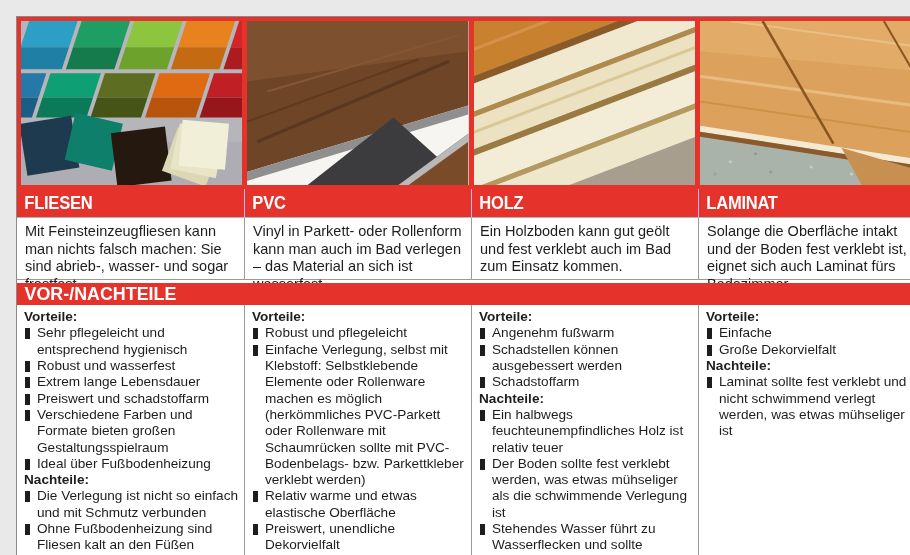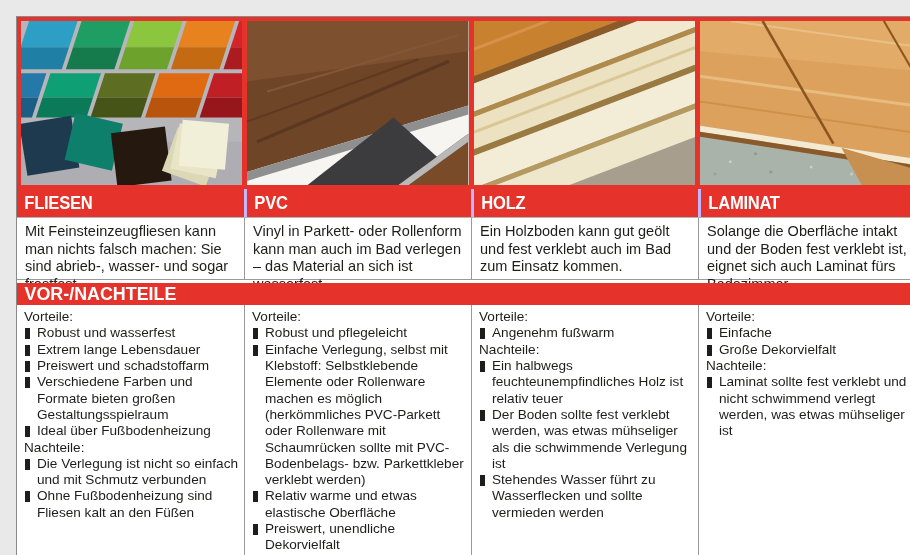--- a/index.html
+++ b/index.html
@@ -13,36 +13,36 @@
   .cell{border-left:1px solid #9a9a9a;background:#fff;}
   .cell:first-child{border-left:none;}
 
   
   .photos{height:172px;background:#e5332b;display:grid;grid-template-columns:repeat(4,1fr);gap:5px;padding:4px;box-sizing:border-box;}
   .photo{position:relative;overflow:hidden;background:#ddd;}
   .photo svg{display:block;width:100%;height:100%;}
 
   
   .headers{background:#fff;}
-  .hbar{height:28px;background:#e5332b;display:flex;align-items:center;border-left:3px solid #c4b5fd;}
+  .hbar{height:28px;background:#e5332b;display:flex;align-items:center;border-left:1px solid #c4b5fd;}
   .hbar:first-child{border-left:none;}
   .hbar span{color:#fff;font-weight:700;font-size:18px;letter-spacing:-0.3px;padding-left:8px;transform:scaleX(.92);transform-origin:left center;white-space:nowrap;}
 
   
   .desc-row{border-top:1px solid #b5b5b5;}
   .desc{height:62px;box-sizing:border-box;padding:5px 8px 4px 8px;font-size:14.5px;line-height:1.22;border-bottom:1px solid #9a9a9a;}
 
   
   .banner{height:31px;background:#e5332b;margin:3px 0 0 0;display:flex;align-items:center;}
   .banner span{color:#fff;font-weight:700;font-size:19px;padding-left:8px;transform:scaleX(.94);transform-origin:left center;}
 
   
   .lists{flex:1;}
   .plist{box-sizing:border-box;height:100%;padding:4px 5px 4px 7px;font-size:13.6px;line-height:1.2;}
-  .lbl{font-weight:400;}
+  .lbl{font-weight:700;}
   ul.ilist{list-style:none;margin:0;padding:0;}
   li.item{position:relative;padding-left:13px;}
   .bullet{position:absolute;left:1px;top:3px;width:4.5px;height:11px;background:#1d1d1b;display:inline-block;}
   .itext{display:inline;}
 </style>
 </head>
 <body>
 
 <div class="board">
 
@@ -177,21 +177,21 @@
   </div>
 
   <div class="banner">
     <span>VOR-/NACHTEILE</span>
   </div>
 
   <div class="cols lists">
     <div class="cell plist">
       <div class="lbl">Vorteile:</div>
       <ul class="ilist">
-          <li class="item"><span class="bullet"></span></li>
+          <li class="item"><span class="bullet"></span><span class="itext">Sehr pflegeleicht und entsprechend hygienisch</span></li>
           <li class="item"><span class="bullet"></span><span class="itext">Robust und wasserfest</span></li>
           <li class="item"><span class="bullet"></span><span class="itext">Extrem lange Lebensdauer</span></li>
           <li class="item"><span class="bullet"></span><span class="itext">Preiswert und schadstoffarm</span></li>
           <li class="item"><span class="bullet"></span><span class="itext">Verschiedene Farben und Formate bieten großen Gestaltungsspielraum</span></li>
           <li class="item"><span class="bullet"></span><span class="itext">Ideal über Fußbodenheizung</span></li>
         </ul>
       <div class="lbl">Nachteile:</div>
       <ul class="ilist">
           <li class="item"><span class="bullet"></span><span class="itext">Die Verlegung ist nicht so einfach und mit Schmutz verbunden</span></li>
           <li class="item"><span class="bullet"></span><span class="itext">Ohne Fußbodenheizung sind Fliesen kalt an den Füßen</span></li>
@@ -207,20 +207,22 @@
         </ul>
       <div class="lbl">Nachteil:</div>
       <ul class="ilist">
           <li class="item"><span class="itext">Gesundheitlich nicht unbedenklich</span></li>
         </ul>
     </div>
     <div class="cell plist">
       <div class="lbl">Vorteile:</div>
       <ul class="ilist">
           <li class="item"><span class="bullet"></span><span class="itext">Angenehm fußwarm</span></li>
+          <li class="item"><span class="bullet"></span><span class="itext">Schadstellen können ausgebessert werden</span></li>
+          <li class="item"><span class="bullet"></span><span class="itext">Schadstoffarm</span></li>
         </ul>
       <div class="lbl">Nachteile:</div>
       <ul class="ilist">
           <li class="item"><span class="bullet"></span><span class="itext">Ein halbwegs feuchteunempfindliches Holz ist relativ teuer</span></li>
           <li class="item"><span class="bullet"></span><span class="itext">Der Boden sollte fest verklebt werden, was etwas mühseliger als die schwimmende Verlegung ist</span></li>
           <li class="item"><span class="bullet"></span><span class="itext">Stehendes Wasser führt zu Wasserflecken und sollte vermieden werden</span></li>
         </ul>
     </div>
     <div class="cell plist">
       <div class="lbl">Vorteile:</div>

